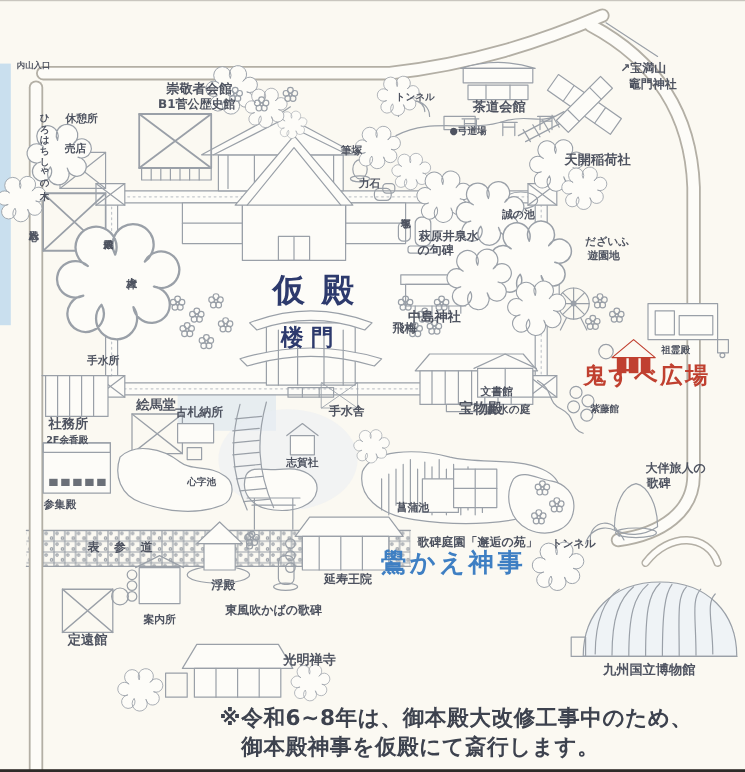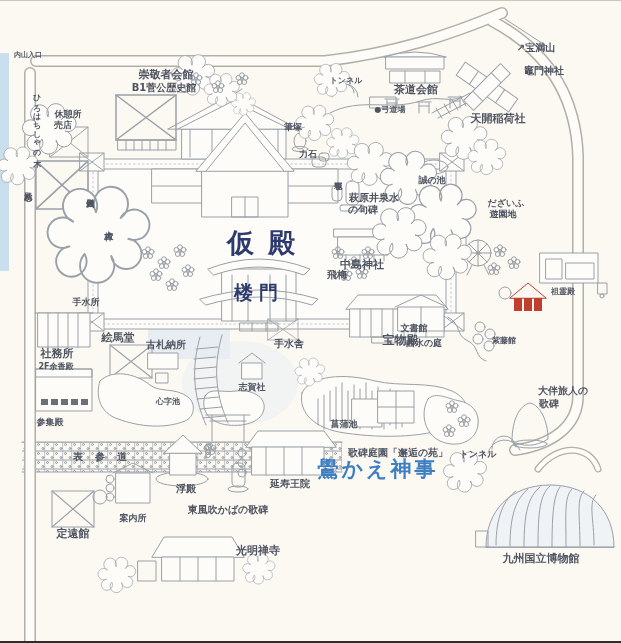--- a/index.html
+++ b/index.html
@@ -363,38 +363,38 @@
       <rect class="redfill" x="524" y="297" width="8" height="13"></rect>
       <rect class="redfill" x="534" y="297" width="8" height="13"></rect>
     </g>
   </svg>
 
   <div id="labels">
       <span class="map-label" style="left: 28px; top: 54px; font-size: 7px;">内山入口</span>
       <span class="map-label v" style="left: 36px; top: 120px; font-size: 8px;">ひろはちしゃの木</span>
       <span class="map-label" style="left: 166px; top: 73px; font-size: 11px;">崇敬者会館</span>
       <span class="map-label" style="left: 164px; top: 87px; font-size: 10px;">B1菅公歴史館</span>
-      <span class="map-label" style="left: 68px; top: 113px; font-size: 9px;">休憩所</span>
+      <span class="map-label" style="left: 68px; top: 99px; font-size: 9px;">休憩所</span>
       <span class="map-label" style="left: 63px; top: 124px; font-size: 9px;">売店</span>
       <span class="map-label" style="left: 416px; top: 88px; font-size: 11px;">茶道会館</span>
-      <span class="map-label" style="left: 536px; top: 47px; font-size: 10px;">↗宝満山</span>
+      <span class="map-label" style="left: 536px; top: 57px; font-size: 10px;">↗宝満山</span>
       <span class="map-label" style="left: 544px; top: 70px; font-size: 10px;">竈門神社</span>
-      <span class="map-label" style="left: 498px; top: 117px; font-size: 11px;">天開稲荷社</span>
+      <span class="map-label" style="left: 498px; top: 132px; font-size: 11px;">天開稲荷社</span>
       <span class="map-label" style="left: 346px; top: 80px; font-size: 8px;">トンネル</span>
       <span class="map-label" style="left: 390px; top: 109px; font-size: 8px;">●弓道場</span>
       <span class="map-label" style="left: 293px; top: 126px; font-size: 9px;">筆塚</span>
       <span class="map-label" style="left: 308px; top: 153px; font-size: 9px;">力石</span>
       <span class="map-label v" style="left: 27px; top: 185px; font-size: 8px;">洗心殿</span>
       <span class="map-label v" style="left: 89px; top: 192px; font-size: 8px;">儀式殿</span>
       <span class="map-label v" style="left: 108px; top: 223px; font-size: 9px;">大樟</span>
       <span class="map-label navy" style="left: 268px; top: 241px; font-size: 27px; letter-spacing: 14px;">仮殿</span>
       <span class="map-label" style="left: 337px; top: 274px; font-size: 10px;">飛梅</span>
-      <span class="map-label navy" style="left: 259px; top: 291px; font-size: 19px; letter-spacing: 6px;">楼門</span>
+      <span class="map-label navy" style="left: 259px; top: 281px; font-size: 19px; letter-spacing: 6px;">楼門</span>
       <span class="map-label" style="left: 86px; top: 301px; font-size: 9px;">手水所</span>
-      <span class="map-label" style="left: 118px; top: 336px; font-size: 11px;">絵馬堂</span>
+      <span class="map-label" style="left: 130px; top: 336px; font-size: 11px;">絵馬堂</span>
       <span class="map-label" style="left: 166px; top: 344px; font-size: 10px;">古札納所</span>
       <span class="map-label" style="left: 57px; top: 352px; font-size: 11px;">社務所</span>
       <span class="map-label" style="left: 56px; top: 366px; font-size: 8px;">2F余香殿</span>
       <span class="map-label" style="left: 289px; top: 343px; font-size: 10px;">手水舎</span>
       <span class="map-label" style="left: 391px; top: 339px; font-size: 12px; padding-left: 19px;">宝物殿</span>
       <span class="map-label" style="left: 414px; top: 327px; font-size: 9px;">文書館</span>
       <span class="map-label" style="left: 424px; top: 342px; font-size: 9px;">曲水の庭</span>
       <span class="map-label" style="left: 252px; top: 386px; font-size: 9px;">志賀社</span>
       <span class="map-label" style="left: 168px; top: 401px; font-size: 8px;">心字池</span>
       <span class="map-label" style="left: 50px; top: 421px; font-size: 9px;">参集殿</span>
@@ -404,27 +404,32 @@
       <span class="map-label" style="left: 186px; top: 488px; font-size: 10px;">浮殿</span>
       <span class="map-label" style="left: 228px; top: 509px; font-size: 10px;">東風吹かばの歌碑</span>
       <span class="map-label" style="left: 258px; top: 549px; font-size: 11px;">光明禅寺</span>
       <span class="map-label" style="left: 290px; top: 483px; font-size: 10px;">延寿王院</span>
       <span class="map-label blue" style="left: 378px; top: 468px; font-size: 21px; letter-spacing: 3px;">鷽かえ神事</span>
       <span class="map-label" style="left: 344px; top: 423px; font-size: 9px;">菖蒲池</span>
       <span class="map-label" style="left: 398px; top: 452px; font-size: 10px;">歌碑庭園「邂逅の苑」</span>
       <span class="map-label" style="left: 478px; top: 453px; font-size: 9px;">トンネル</span>
       <span class="map-label" style="left: 563px; top: 390px; font-size: 10px;">大伴旅人の</span>
       <span class="map-label" style="left: 549px; top: 403px; font-size: 10px;">歌碑</span>
+      <span class="map-label red" style="left: 539px; top: 313px; font-size: 19px; letter-spacing: 2px;">鬼すべ広場</span>
       <span class="map-label" style="left: 563px; top: 291px; font-size: 8px;">祖霊殿</span>
       <span class="map-label" style="left: 504px; top: 340px; font-size: 8px;">紫藤館</span>
       <span class="map-label" style="left: 506px; top: 202px; font-size: 9px;">だざいふ</span>
       <span class="map-label" style="left: 503px; top: 213px; font-size: 9px;">遊園地</span>
       <span class="map-label" style="left: 362px; top: 263px; font-size: 11px;">中島神社</span>
       <span class="map-label" style="left: 374px; top: 197px; font-size: 10px;">萩原井泉水</span>
       <span class="map-label" style="left: 363px; top: 209px; font-size: 10px;">の句碑</span>
       <span class="map-label" style="left: 432px; top: 179px; font-size: 9px;">誠の池</span>
       <span class="map-label v" style="left: 337px; top: 175px; font-size: 8px;">包丁塚</span>
       <span class="map-label" style="left: 541px; top: 557px; font-size: 11px;">九州国立博物館</span>
     </div>
 
+  <div class="notice">
+    <div>※令和6~8年は、御本殿大改修工事中のため、</div>
+    <div class="indent">御本殿神事を仮殿にて斎行します。</div>
+  </div>
 
   <div id="bottom-bar"></div>
 </div>
 
 </body></html>

